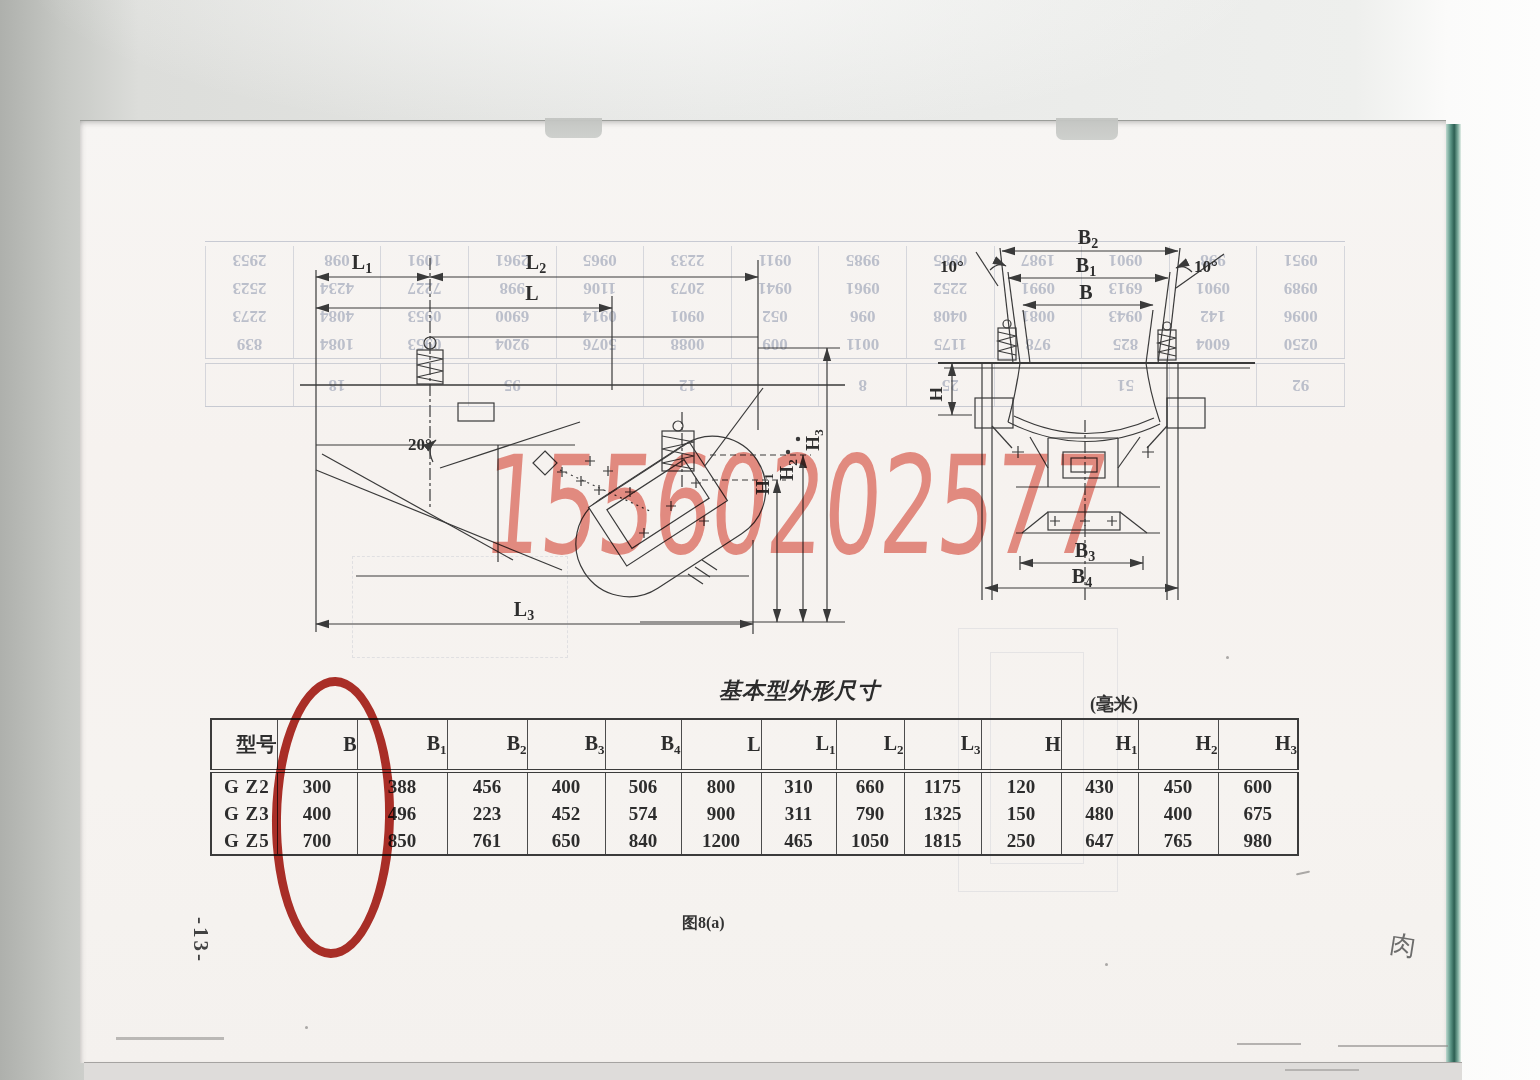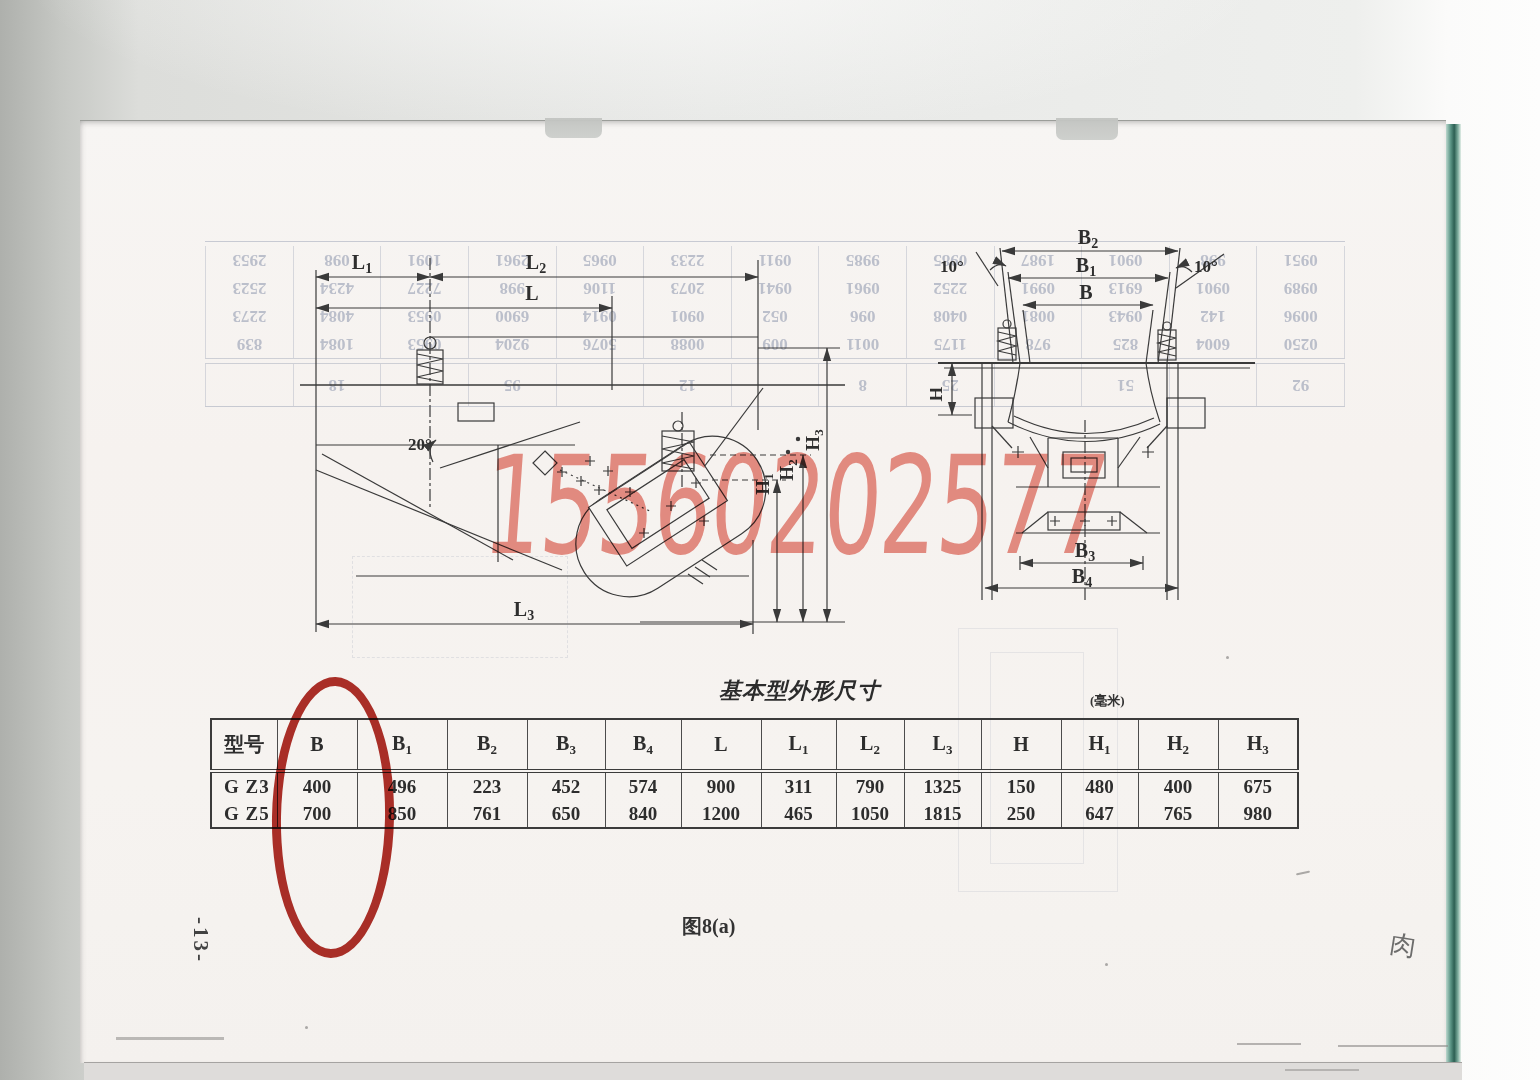--- a/index.html
+++ b/index.html
@@ -50,34 +50,34 @@
     border:9px solid var(--red-ellipse,#a81e16);border-radius:50%;opacity:.92;
     mix-blend-mode:multiply;transform:rotate(1deg);}
   .watermark{position:absolute;left:489px;top:438px;font-size:136px;line-height:136px;
     font-family:"DejaVu Sans","Liberation Sans",sans-serif;font-weight:400;letter-spacing:-2px;
     color:var(--red-wm,#e0584a);opacity:.66;mix-blend-mode:multiply;white-space:nowrap;
     transform:scaleX(.67) skewX(-6deg);transform-origin:0 0;}
 
   
   .tbl-title{position:absolute;left:719px;top:676px;font-size:22px;font-weight:bold;
     letter-spacing:1px;color:#2c2c2c;font-style:italic;}
-  .tbl-unit{position:absolute;left:1090px;top:692px;font-size:13px;font-weight:bold;color:#333;}
-  .fig-caption{position:absolute;left:682px;top:913px;font-size:20px;font-weight:bold;color:#333;}
+  .tbl-unit{position:absolute;left:1090px;top:692px;font-size:18px;font-weight:bold;color:#333;}
+  .fig-caption{position:absolute;left:682px;top:913px;font-size:16px;font-weight:bold;color:#333;}
   .page-num{position:absolute;left:150px;top:928px;width:100px;text-align:center;
     transform:rotate(90deg);transform-origin:center;font-size:21px;font-weight:bold;
     letter-spacing:3px;color:#424242;}
   .hand-mark{position:absolute;left:1390px;top:928px;font-size:26px;color:#4c4c4c;
     transform:rotate(9deg);opacity:.8;font-family:"DejaVu Sans",sans-serif;}
 
   
   .dim-table{position:absolute;left:210px;top:718px;border-collapse:collapse;table-layout:fixed;
     font-size:19px;font-weight:bold;color:#2d2d2d;}
   .dim-table th,.dim-table td{border-left:1px solid #4c4c4c;border-right:1px solid #4c4c4c;
     text-align:center;padding:0;height:27px;overflow:hidden;}
-  .dim-table thead th{height:49px;border-bottom:4px double #3b3b3b;font-size:20px;}
+  .dim-table thead th{height:49px;border-bottom:4px double #3b3b3b;font-size:20px;text-align:right;}
   .dim-table{border:2px solid #3b3b3b;}
   .dim-table .model-cell{text-align:left;padding-left:12px;letter-spacing:1px;}
   .sub{font-size:13px;vertical-align:-4px;}
   
   .smudge{position:absolute;background:#8b8987;}
   .speck{position:absolute;width:3px;height:3px;border-radius:50%;background:#77757300;background:#787674;opacity:.6;}
 </style>
 </head>
 <body>
 
@@ -381,20 +381,36 @@
           <th><span>L</span><span class="sub">2</span></th>
           <th><span>L</span><span class="sub">3</span></th>
           <th><span>H</span></th>
           <th><span>H</span><span class="sub">1</span></th>
           <th><span>H</span><span class="sub">2</span></th>
           <th><span>H</span><span class="sub">3</span></th>
         </tr>
       </thead>
     <tbody>
         <tr>
+          <td class="model-cell">G Z2</td>
+          <td>300</td>
+          <td>388</td>
+          <td>456</td>
+          <td>400</td>
+          <td>506</td>
+          <td>800</td>
+          <td>310</td>
+          <td>660</td>
+          <td>1175</td>
+          <td>120</td>
+          <td>430</td>
+          <td>450</td>
+          <td>600</td>
+        </tr>
+        <tr>
           <td class="model-cell">G Z3</td>
           <td>400</td>
           <td>496</td>
           <td>223</td>
           <td>452</td>
           <td>574</td>
           <td>900</td>
           <td>311</td>
           <td>790</td>
           <td>1325</td>

